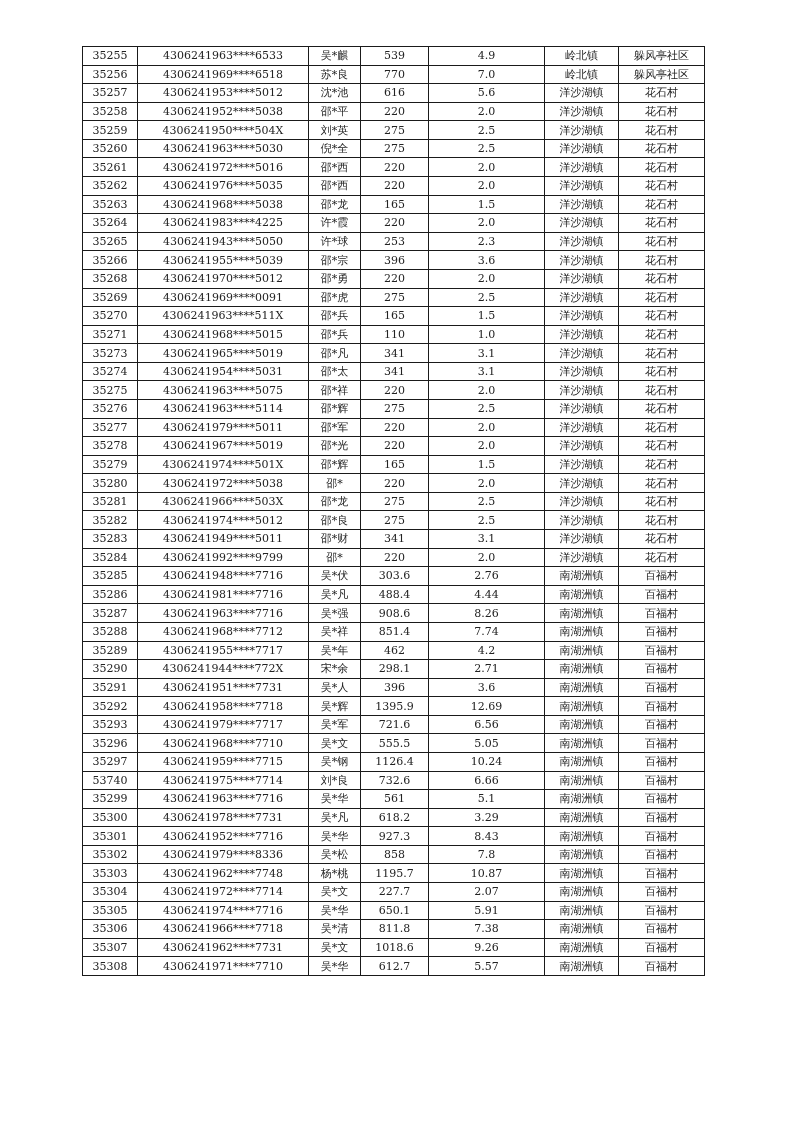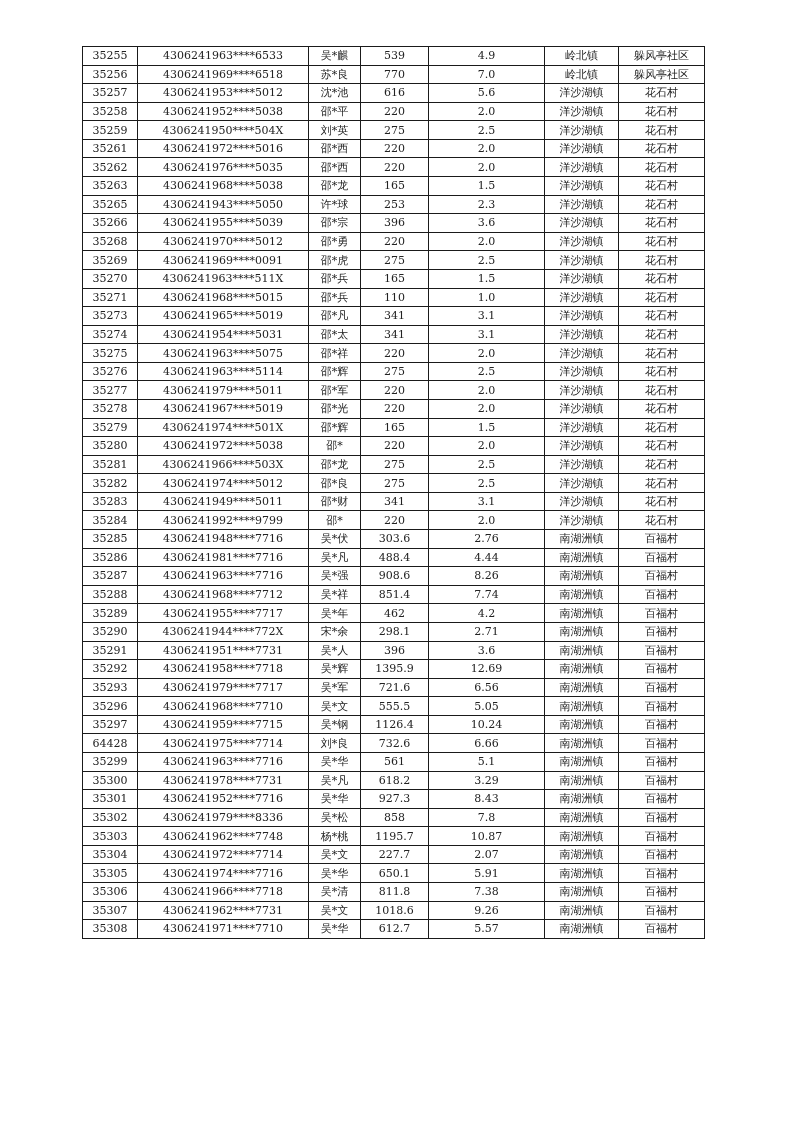--- a/index.html
+++ b/index.html
@@ -79,20 +79,29 @@
       <tr>
         <td>35259</td>
         <td>4306241950****504X</td>
         <td>刘*英</td>
         <td>275</td>
         <td>2.5</td>
         <td>洋沙湖镇</td>
         <td>花石村</td>
       </tr>
       <tr>
+        <td>35260</td>
+        <td>4306241963****5030</td>
+        <td>倪*全</td>
+        <td>275</td>
+        <td>2.5</td>
+        <td>洋沙湖镇</td>
+        <td>花石村</td>
+      </tr>
+      <tr>
         <td>35261</td>
         <td>4306241972****5016</td>
         <td>邵*西</td>
         <td>220</td>
         <td>2.0</td>
         <td>洋沙湖镇</td>
         <td>花石村</td>
       </tr>
       <tr>
         <td>35262</td>
@@ -106,20 +115,29 @@
       <tr>
         <td>35263</td>
         <td>4306241968****5038</td>
         <td>邵*龙</td>
         <td>165</td>
         <td>1.5</td>
         <td>洋沙湖镇</td>
         <td>花石村</td>
       </tr>
       <tr>
+        <td>35264</td>
+        <td>4306241983****4225</td>
+        <td>许*霞</td>
+        <td>220</td>
+        <td>2.0</td>
+        <td>洋沙湖镇</td>
+        <td>花石村</td>
+      </tr>
+      <tr>
         <td>35265</td>
         <td>4306241943****5050</td>
         <td>许*球</td>
         <td>253</td>
         <td>2.3</td>
         <td>洋沙湖镇</td>
         <td>花石村</td>
       </tr>
       <tr>
         <td>35266</td>
@@ -367,21 +385,21 @@
       <tr>
         <td>35297</td>
         <td>4306241959****7715</td>
         <td>吴*钢</td>
         <td>1126.4</td>
         <td>10.24</td>
         <td>南湖洲镇</td>
         <td>百福村</td>
       </tr>
       <tr>
-        <td>64428</td>
+        <td>53740</td>
         <td>4306241975****7714</td>
         <td>刘*良</td>
         <td>732.6</td>
         <td>6.66</td>
         <td>南湖洲镇</td>
         <td>百福村</td>
       </tr>
       <tr>
         <td>35299</td>
         <td>4306241963****7716</td>

